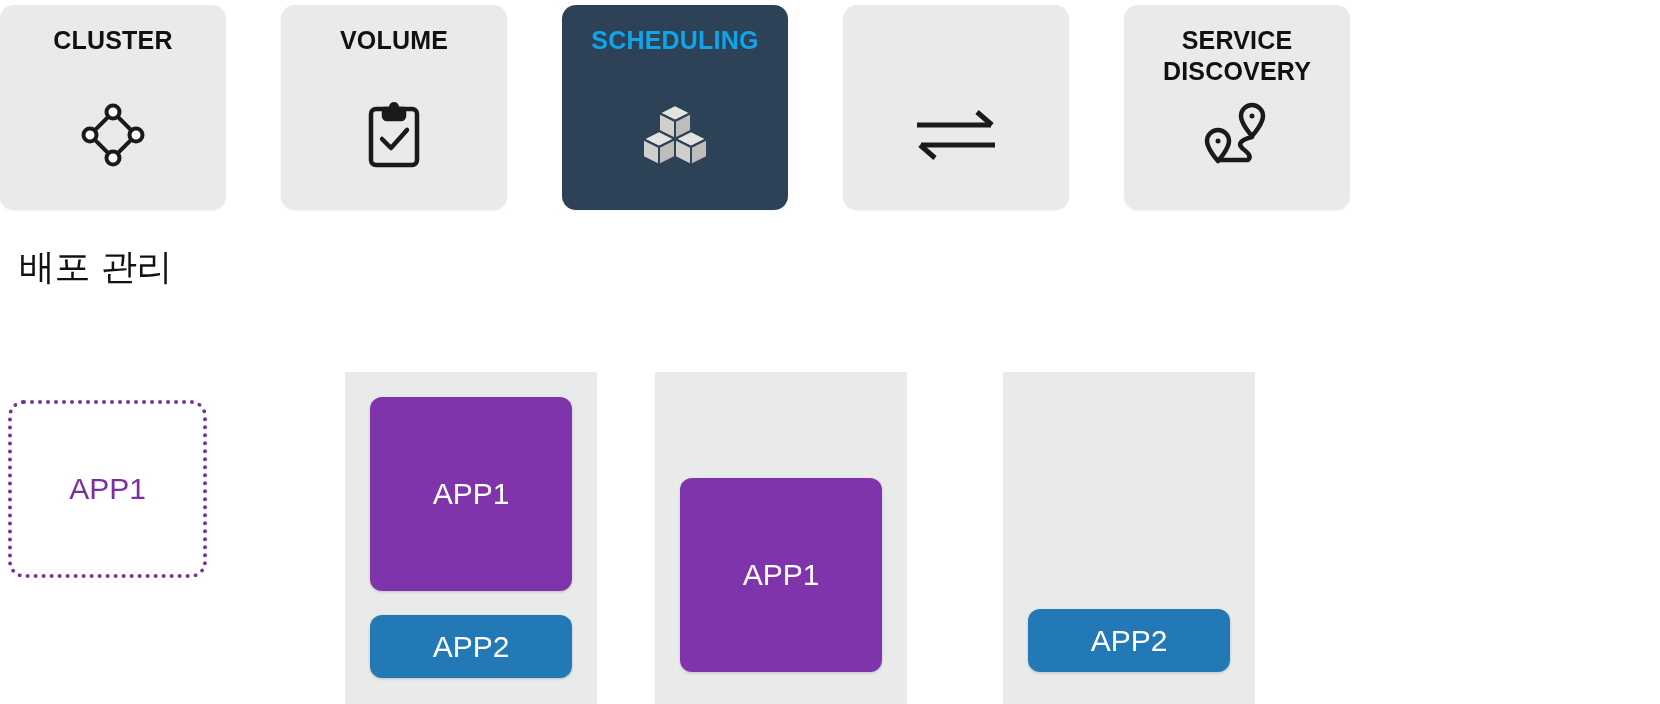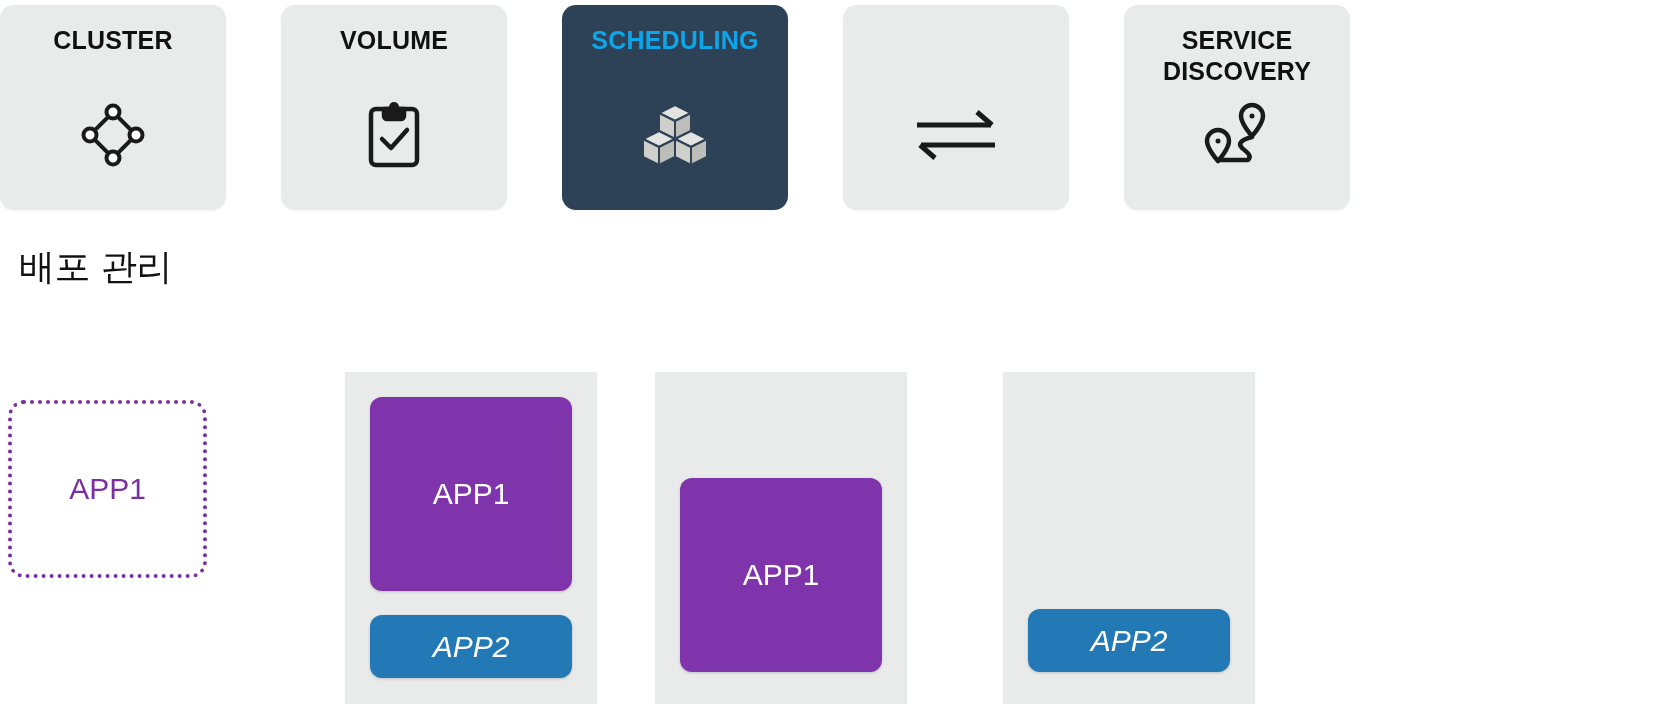--- a/index.html
+++ b/index.html
@@ -135,21 +135,21 @@
     border-radius: 12px;
     display: flex;
     align-items: center;
     justify-content: center;
     color: #ffffff;
     font-size: 30px;
     box-shadow: 0 1px 3px rgba(0,0,0,0.18);
     box-sizing: border-box;
   }
   .pod.app1 { background: #8034ac; height: 194px; }
-  .pod.app2 { background: #2279b5; height: 63px; font-style: italic; }
+  .pod.app2 { background: #2279b5; height: 63px; }
   .pod.spacer-below { margin-bottom: 24px; }
 
   #panel-2 .pod.app1 { height: 194px; }
 </style>
 </head>
 <body>
 
 <div class="card-row">
 
   <div class="concept-card" id="card-cluster">

